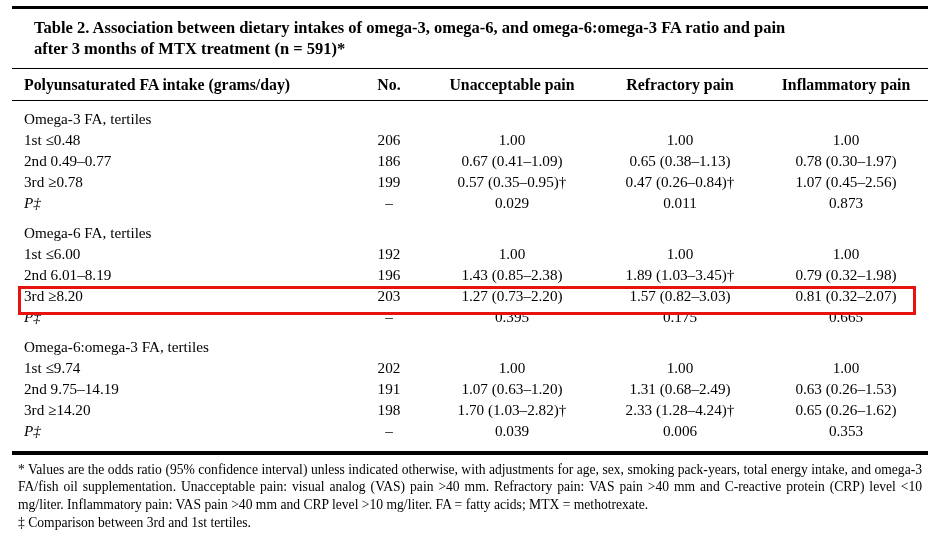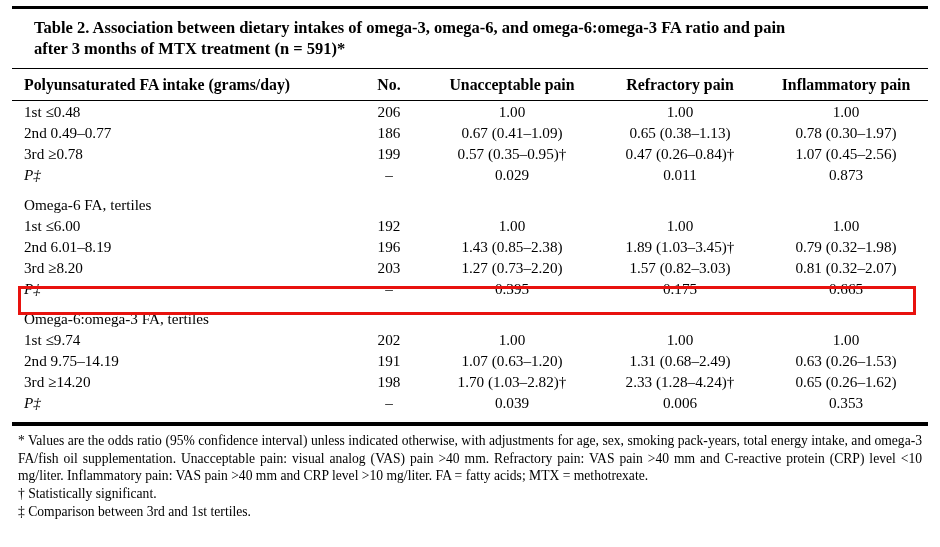--- a/index.html
+++ b/index.html
@@ -117,20 +117,27 @@
       <tr>
         <th class="col-label">Polyunsaturated FA intake (grams/day)</th>
         <th>No.</th>
         <th>Unacceptable pain</th>
         <th>Refractory pain</th>
         <th>Inflammatory pain</th>
       </tr>
     </thead>
     <tbody>
 
+      <tr class="group-head first-row">
+        <td class="label">Omega-3 FA, tertiles</td>
+        <td></td>
+          <td></td>
+          <td></td>
+          <td></td>
+      </tr>
       <tr>
         <td class="label indent">1st ≤0.48</td>
         <td>206</td>
         <td>1.00</td>
         <td>1.00</td>
         <td>1.00</td>
       </tr>
       <tr>
         <td class="label indent">2nd 0.49–0.77</td>
         <td>186</td>
@@ -236,15 +243,14 @@
           <td colspan="5"></td>
         </tr>
     </tbody>
   </table>
 
   <div class="highlight-box" id="highlight-box" style="top: 276.719px; height: 29px; border-color: rgb(232, 18, 14);"></div>
 </div>
 
 <div class="footnotes">
   <p>* Values are the odds ratio (95% confidence interval) unless indicated otherwise, with adjustments for age, sex, smoking pack-years, total energy intake, and omega-3 FA/fish oil supplementation. Unacceptable pain: visual analog (VAS) pain &gt;40 mm. Refractory pain: VAS pain &gt;40 mm and C-reactive protein (CRP) level &lt;10 mg/liter. Inflammatory pain: VAS pain &gt;40 mm and CRP level &gt;10 mg/liter. FA = fatty acids; MTX = methotrexate.</p>
-  <p>† Statistically significant.</p>
   <p>‡ Comparison between 3rd and 1st tertiles.</p>
 </div>
 
 </body></html>

